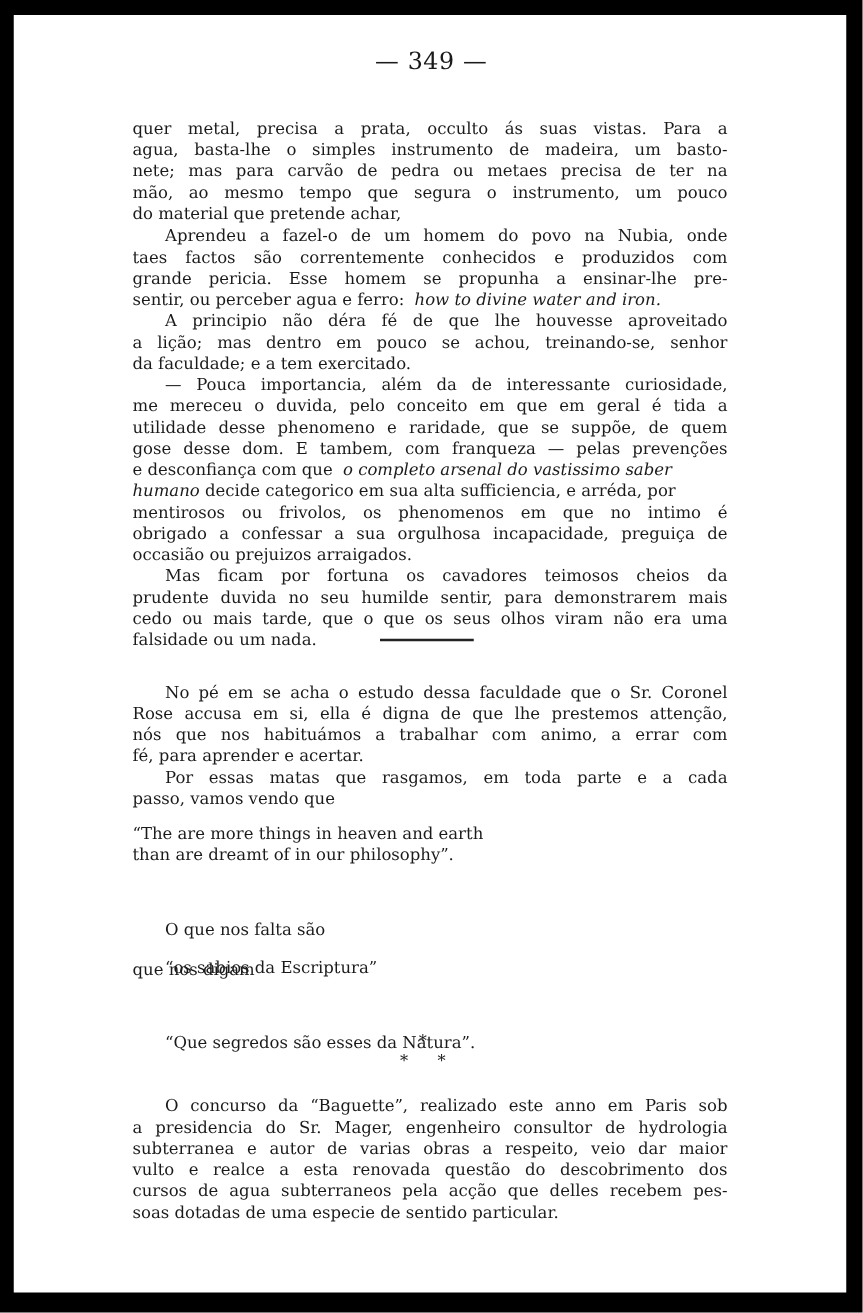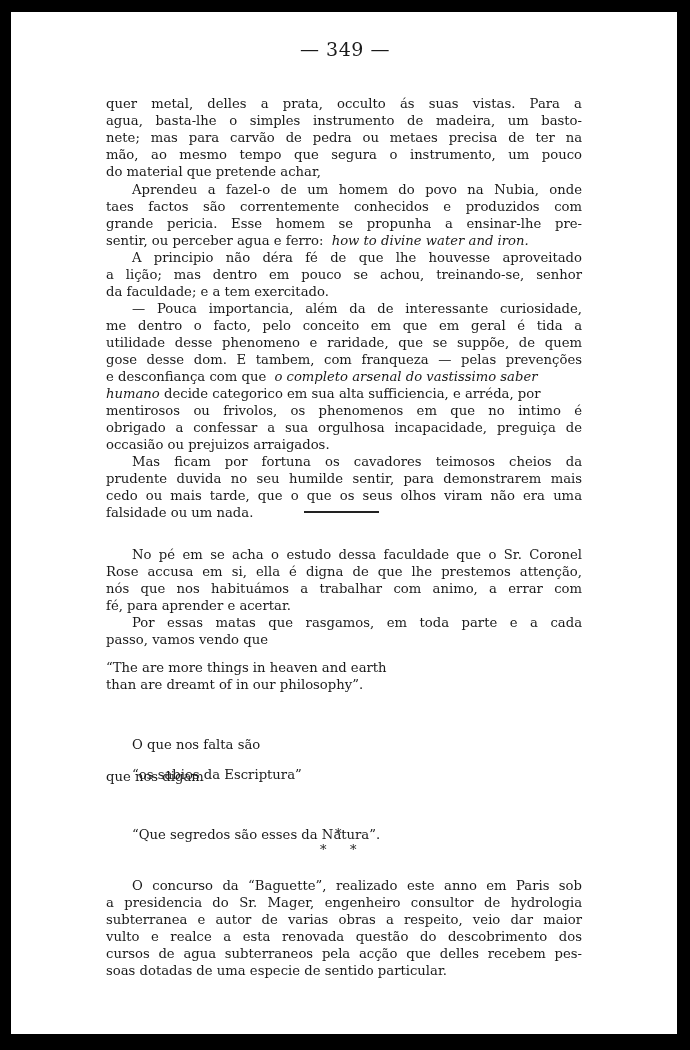--- a/index.html
+++ b/index.html
@@ -25,40 +25,40 @@
   .sep { position:absolute; left:304px; top:511px; width:75px; height:2px; background:#222; }
   .star { position:absolute; font-size:13px; }
 </style>
 </head>
 <body>
 
 <div class="page"></div>
 
 <div class="pg-num">— 349 —</div>
 
-<div class="line just" style="top:95px">quer metal, delles a prata, occulto ás suas vistas. Para a</div>
+<div class="line just" style="top:95px">quer metal, precisa a prata, occulto ás suas vistas. Para a</div>
 <div class="line just" style="top:112px">agua, basta-lhe o simples instrumento de madeira, um basto-</div>
 <div class="line just" style="top:129px">nete; mas para carvão de pedra ou metaes precisa de ter na</div>
 <div class="line just" style="top:146px">mão, ao mesmo tempo que segura o instrumento, um pouco</div>
 <div class="line last" style="top:163px">do material que pretende achar,</div>
 
 <div class="line just" style="top:181px; left:132px; width:450px">Aprendeu a fazel-o de um homem do povo na Nubia, onde</div>
 <div class="line just" style="top:198px">taes factos são correntemente conhecidos e produzidos com</div>
 <div class="line just" style="top:215px">grande pericia. Esse homem se propunha a ensinar-lhe pre-</div>
 <div class="line last" style="top:232px">
   <span>sentir, ou perceber agua e ferro:</span>
   <span class="it" style="margin-left:4px">how to divine water and iron.</span>
 </div>
 
 <div class="line just" style="top:249px; left:132px; width:450px">A principio não déra fé de que lhe houvesse aproveitado</div>
 <div class="line just" style="top:266px">a lição; mas dentro em pouco se achou, treinando-se, senhor</div>
 <div class="line last" style="top:283px">da faculdade; e a tem exercitado.</div>
 
 <div class="line just" style="top:300px; left:132px; width:450px">— Pouca importancia, além da de interessante curiosidade,</div>
-<div class="line just" style="top:317px">me dentro o facto, pelo conceito em que em geral é tida a</div>
+<div class="line just" style="top:317px">me mereceu o duvida, pelo conceito em que em geral é tida a</div>
 <div class="line just" style="top:334px">utilidade desse phenomeno e raridade, que se suppõe, de quem</div>
 <div class="line just" style="top:351px">gose desse dom. E tambem, com franqueza — pelas prevenções</div>
 <div class="line last" style="top:368px">
   <span>e desconfiança com que</span>
   <span class="it" style="margin-left:4px">o completo arsenal do vastissimo saber</span>
 </div>
 <div class="line last" style="top:385px">
   <span class="it">humano</span>
   <span>decide categorico em sua alta sufficiencia, e arréda, por</span>
 </div>

